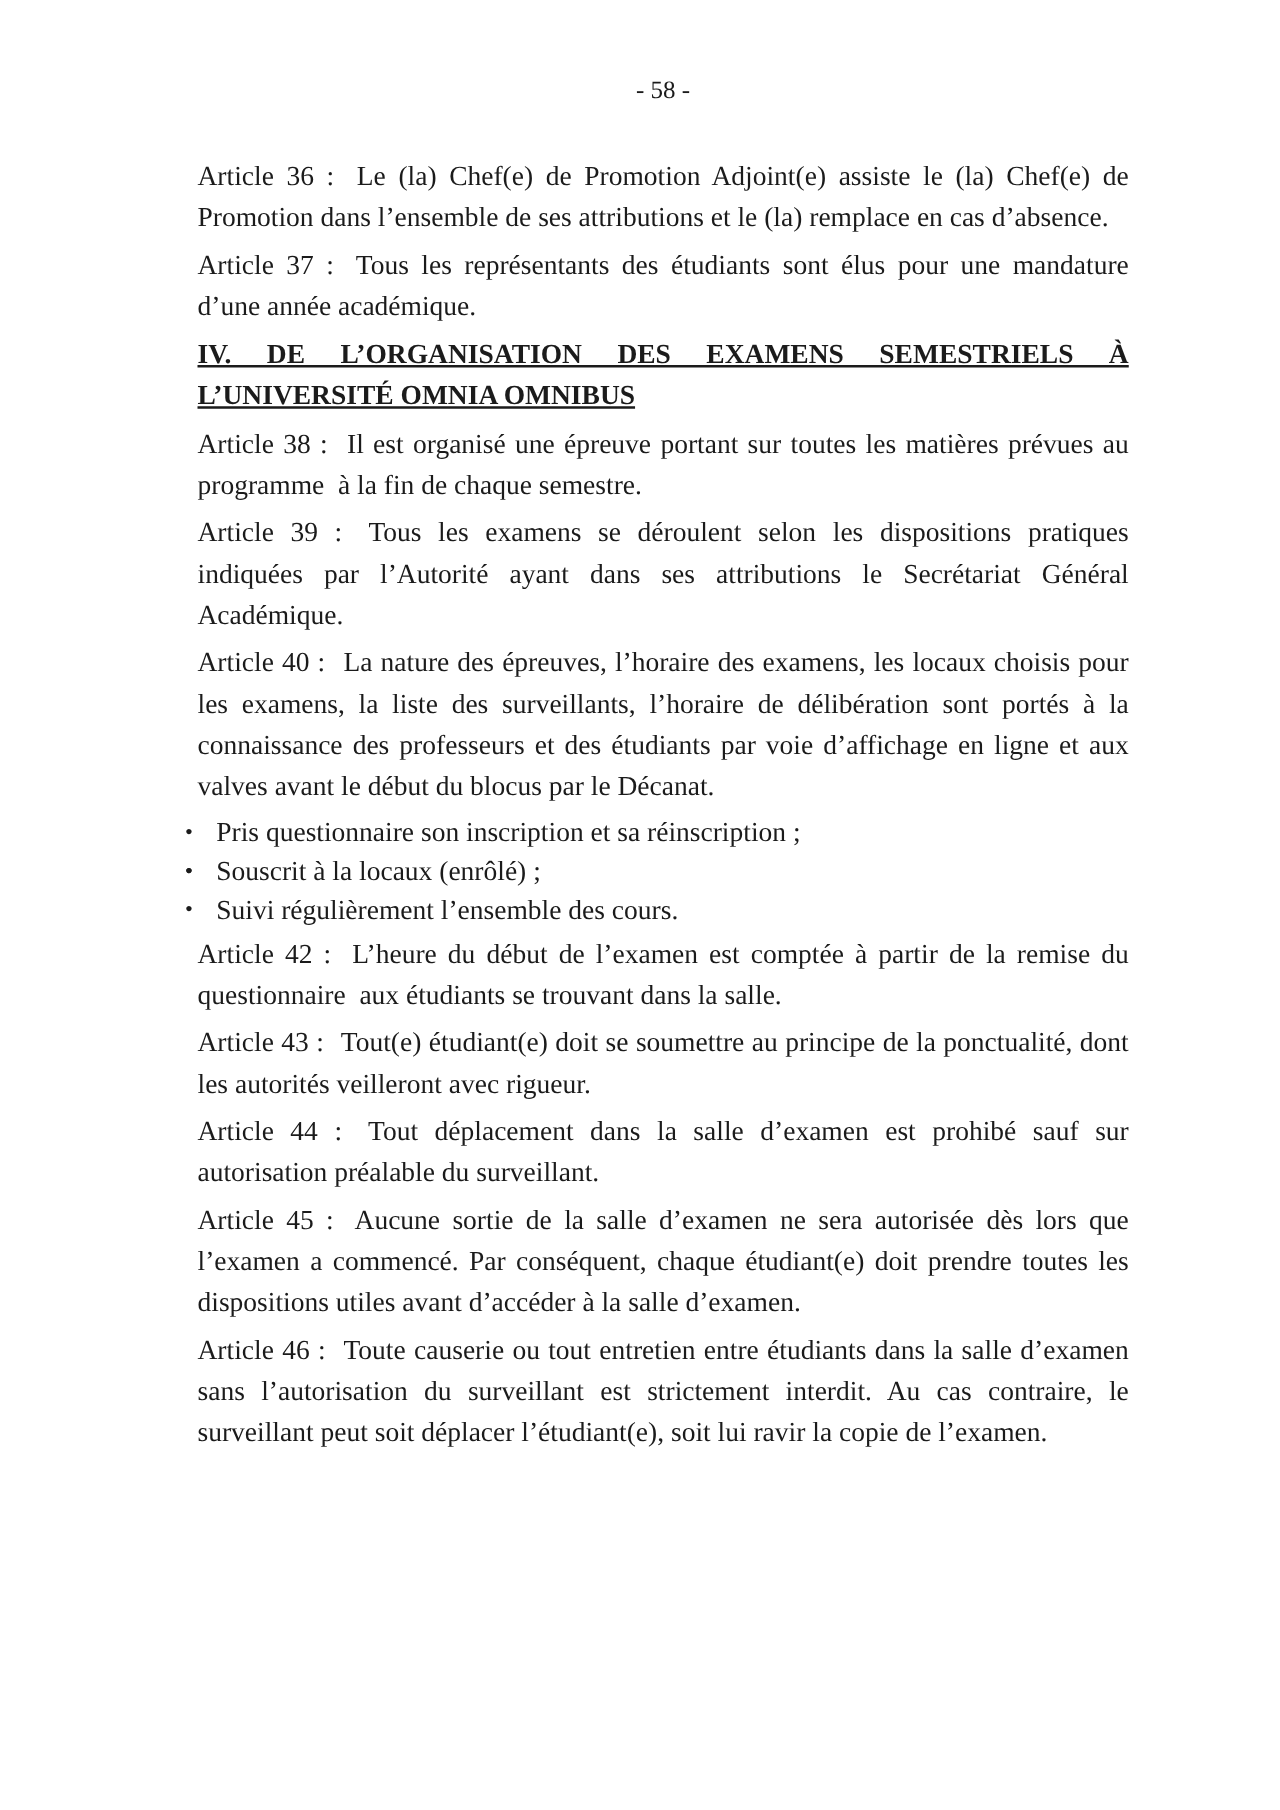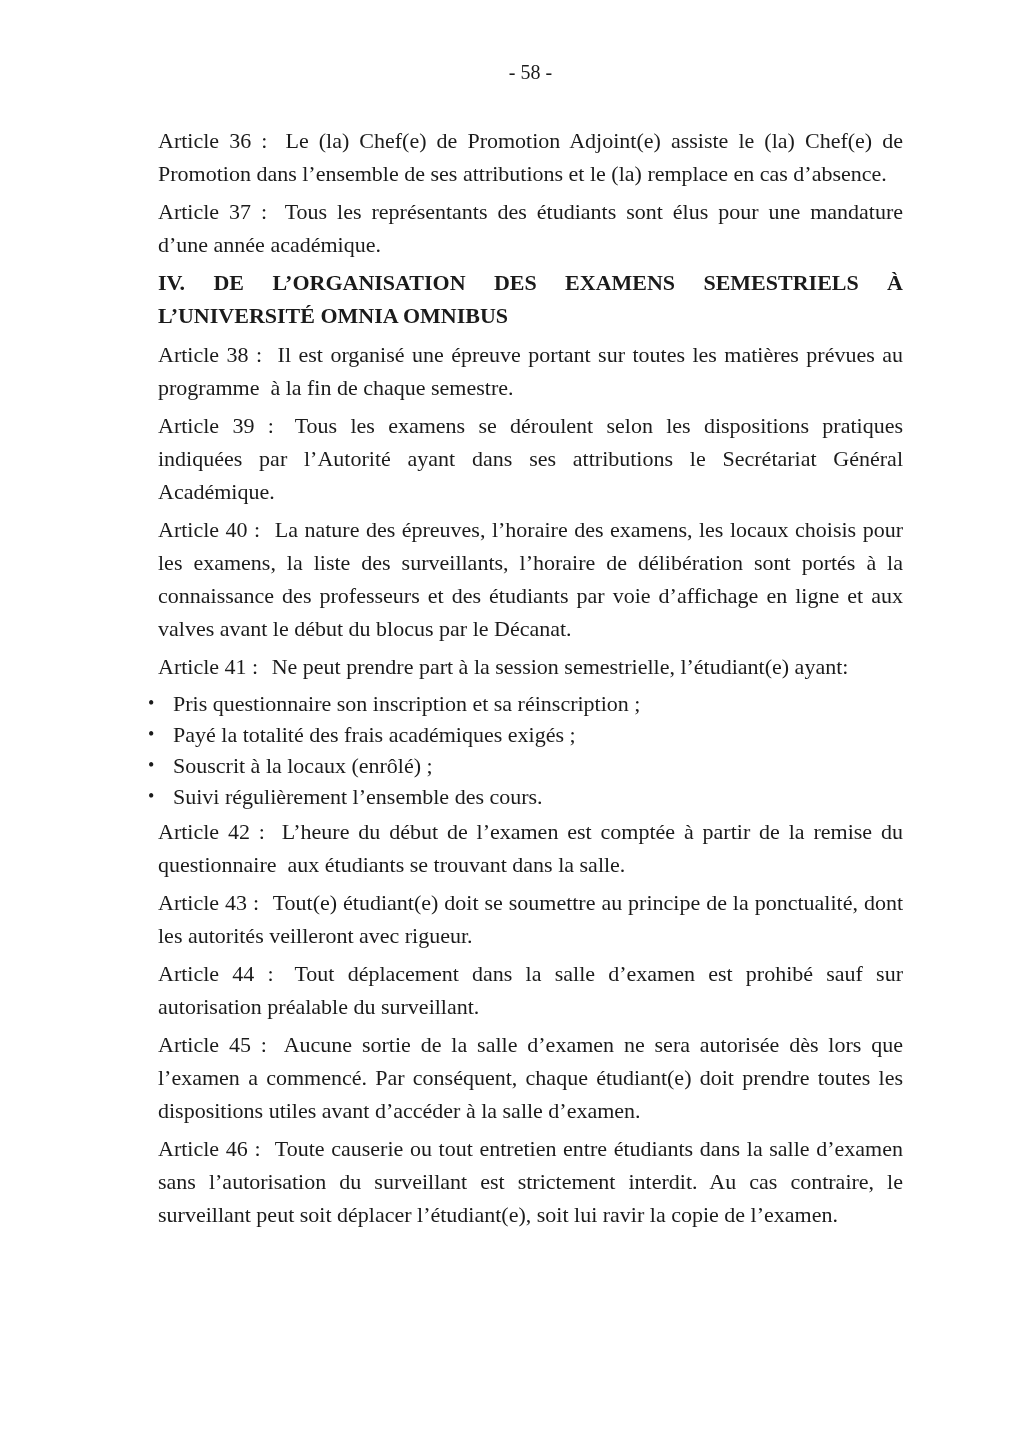--- a/index.html
+++ b/index.html
@@ -34,20 +34,21 @@
   .article-label {
     font-weight: normal;
     padding-right: 8px;
   }
   h2.section-heading {
     font-size: 22px;
     line-height: 33px;
     font-weight: bold;
     margin: 2px 0 6px 0;
     text-align: justify;
+    text-decoration: underline;
   }
   ul.bullet-list {
     list-style: none;
     margin: 0 0 3px 0;
     padding: 0;
   }
   li.bullet-item {
     position: relative;
     padding-left: 15px;
     line-height: 31px;
@@ -86,33 +87,28 @@
   <p class="para">
     <b class="article-label">Article 39 :</b>
     <span>Tous les examens se déroulent selon les dispositions pratiques indiquées par l’Autorité ayant dans ses attributions le Secrétariat Général Académique.</span>
   </p>
 
   <p class="para">
     <b class="article-label">Article 40 :</b>
     <span>La nature des épreuves, l’horaire des examens, les locaux choisis pour les examens, la liste des surveillants, l’horaire de délibération sont portés à la connaissance des professeurs et des étudiants par voie d’affichage en ligne et aux valves avant le début du blocus par le Décanat.</span>
   </p>
 
-  <p class="para">
-    <b class="article-label">Article 41 :</b>
-    <span>Ne peut prendre part à la session semestrielle, l’étudiant(e) ayant:</span>
-  </p>
 
   <ul class="bullet-list">
     <li class="bullet-item">
       <span class="bullet-marker">•</span>
       <span>Pris questionnaire son inscription et sa réinscription ;</span>
     </li>
     <li class="bullet-item">
       <span class="bullet-marker">•</span>
-      <span>Payé la totalité des frais académiques exigés ;</span>
     </li>
     <li class="bullet-item">
       <span class="bullet-marker">•</span>
       <span>Souscrit à la locaux (enrôlé) ;</span>
     </li>
     <li class="bullet-item">
       <span class="bullet-marker">•</span>
       <span>Suivi régulièrement l’ensemble des cours.</span>
     </li>
   </ul>

